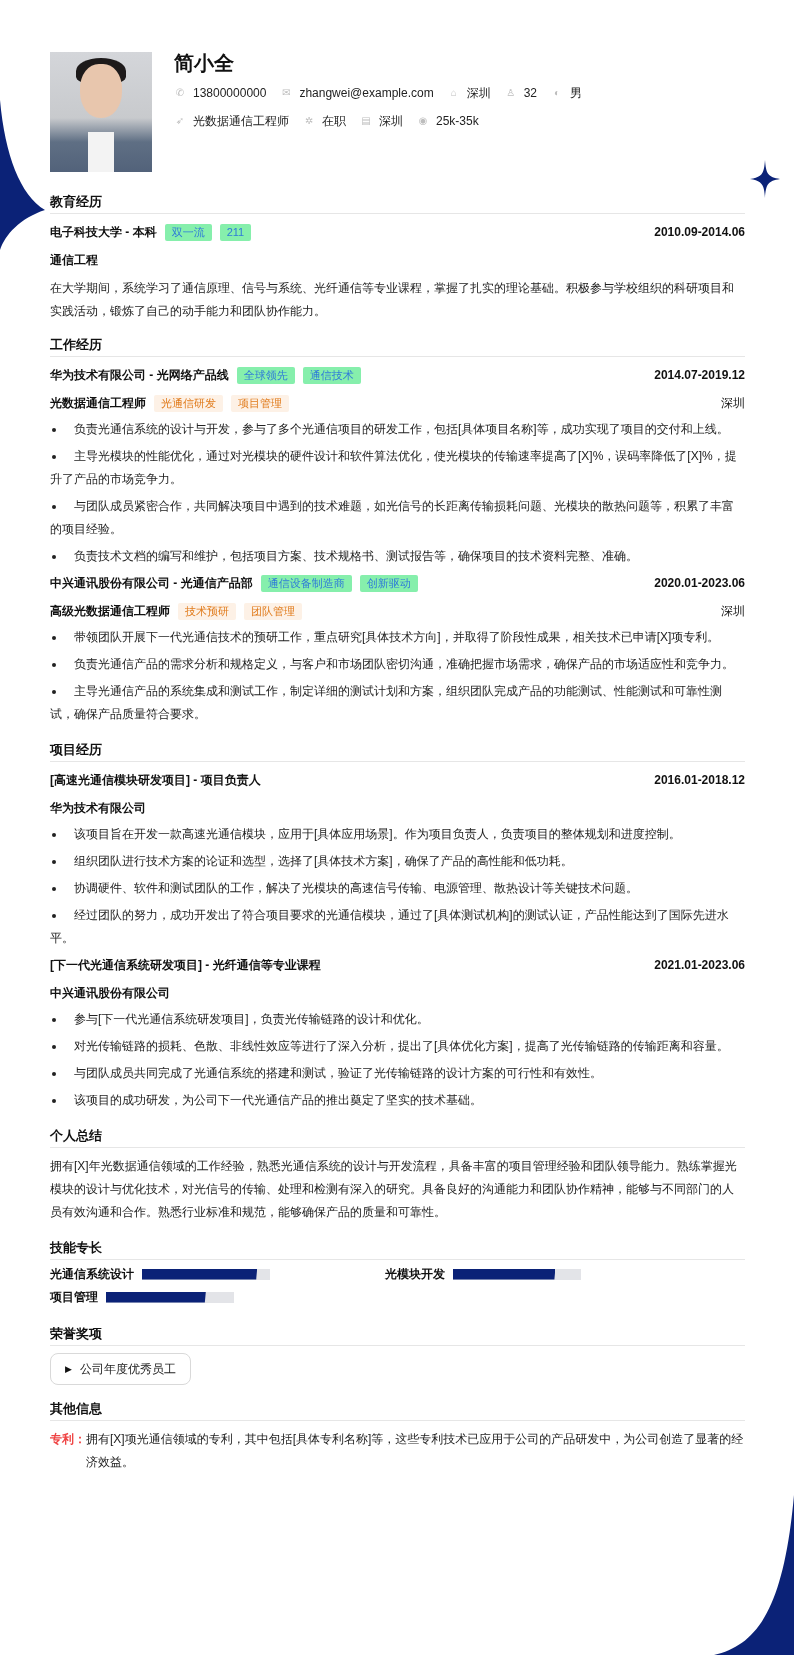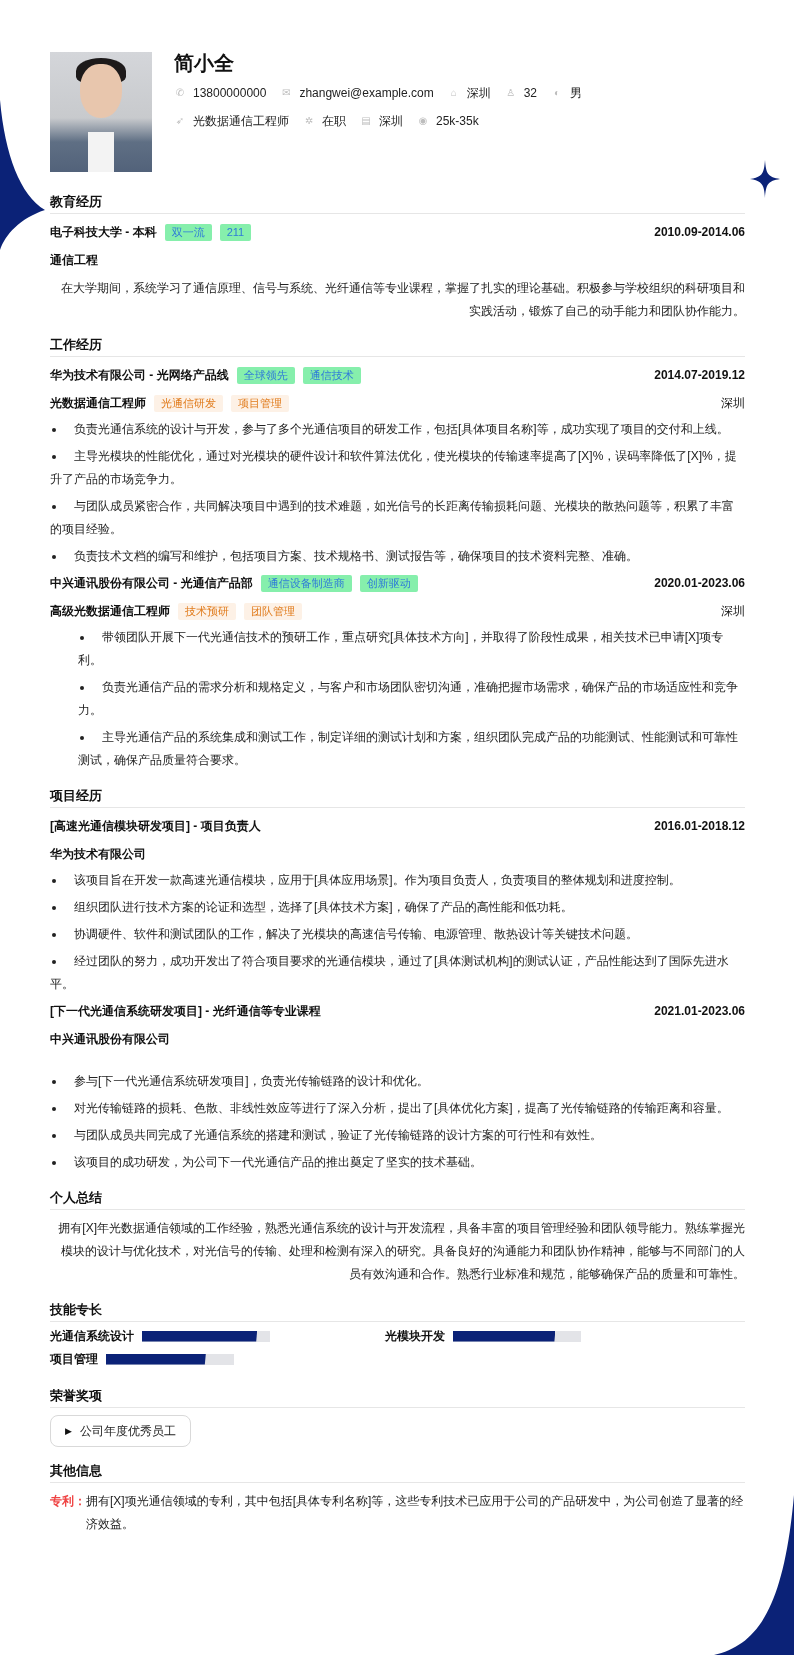--- a/index.html
+++ b/index.html
@@ -28,21 +28,21 @@
   
   .section { margin-top: 0; }
   .section-title { font-size: 13px; font-weight: bold; color: #111; height: 22px; line-height: 20px; border-bottom: 1px solid #e6e6e6; margin-bottom: 7px; }
   .row { display: flex; justify-content: space-between; align-items: center; height: 22px; }
   .row-left { display: flex; align-items: center; font-weight: bold; font-size: 12px; color: #111; }
   .row-right { font-weight: bold; font-size: 12px; color: #111; }
   .row-right.light { font-weight: normal; }
   .tag { display: inline-block; font-size: 11px; font-weight: normal; padding: 0 7px; height: 17px; line-height: 17px; margin-left: 8px; border-radius: 2px; }
   .tag.blue { background: #86efac; color: #2f7bd8; }
   .tag.orange { background: #fdf1e6; color: #e07b1c; }
-  .para { font-size: 12px; line-height: 23px; color: #222; text-align: right; }
+  .para { font-size: 12px; line-height: 23px; color: #222; }
   ul.bullets { list-style: none; }
   ul.bullets li { position: relative; font-size: 12px; line-height: 23px; color: #222; padding-left: 0; text-indent: 24px; margin-bottom: 4px; }
   ul.bullets li::before { content: ""; position: absolute; left: 2px; top: 10px; width: 4px; height: 4px; background: #222; border-radius: 50%; text-indent: 0; }
 
   .skills { display: grid; grid-template-columns: 335px 335px; row-gap: 9px; }
   .skill { display: flex; align-items: center; height: 14px; }
   .skill-label { font-size: 12px; font-weight: bold; color: #111; margin-right: 8px; text-align: right; }
   .bar { position: relative; width: 128px; height: 11px; background: #e3e4e8; }
   .bar-fill { position: absolute; left: 0; top: 0; height: 11px; background: #0b2277; clip-path: polygon(0 0, 100% 0, calc(100% - 1px) 100%, 0 100%); }
   .bar-fill::after { content:""; }
@@ -174,21 +174,21 @@
         <div class="row-right">2020.01-2023.06</div>
       </div>
       <div class="row" style="margin-top:6px;">
         <div class="row-left">
           <span>高级光数据通信工程师</span>
           <span class="tag orange">技术预研</span>
           <span class="tag orange">团队管理</span>
         </div>
         <div class="row-right light">深圳</div>
       </div>
-      <ul class="bullets" style="margin-top:4px;margin-left:28px;">
+      <ul class="bullets" style="margin-top:4px;">
         <li>带领团队开展下一代光通信技术的预研工作，重点研究[具体技术方向]，并取得了阶段性成果，相关技术已申请[X]项专利。</li>
         <li>负责光通信产品的需求分析和规格定义，与客户和市场团队密切沟通，准确把握市场需求，确保产品的市场适应性和竞争力。</li>
         <li>主导光通信产品的系统集成和测试工作，制定详细的测试计划和方案，组织团队完成产品的功能测试、性能测试和可靠性测试，确保产品质量符合要求。</li>
       </ul>
     </div>
   </div>
 
   <div class="section" style="margin-top:14px;">
     <div class="section-title">项目经历</div>
 
@@ -209,21 +209,21 @@
     </div>
 
     <div class="project" style="margin-top:4px;">
       <div class="row">
         <div class="row-left">[下一代光通信系统研发项目] - 光纤通信等专业课程</div>
         <div class="row-right">2021.01-2023.06</div>
       </div>
       <div class="row" style="margin-top:6px;">
         <div class="row-left">中兴通讯股份有限公司</div>
       </div>
-      <ul class="bullets" style="margin-top:20px;">
+      <ul class="bullets" style="margin-top:4px;">
         <li>参与[下一代光通信系统研发项目]，负责光传输链路的设计和优化。</li>
         <li>对光传输链路的损耗、色散、非线性效应等进行了深入分析，提出了[具体优化方案]，提高了光传输链路的传输距离和容量。</li>
         <li>与团队成员共同完成了光通信系统的搭建和测试，验证了光传输链路的设计方案的可行性和有效性。</li>
         <li>该项目的成功研发，为公司下一代光通信产品的推出奠定了坚实的技术基础。</li>
       </ul>
     </div>
   </div>
 
   <div class="section" style="margin-top:14px;">
     <div class="section-title">个人总结</div>

